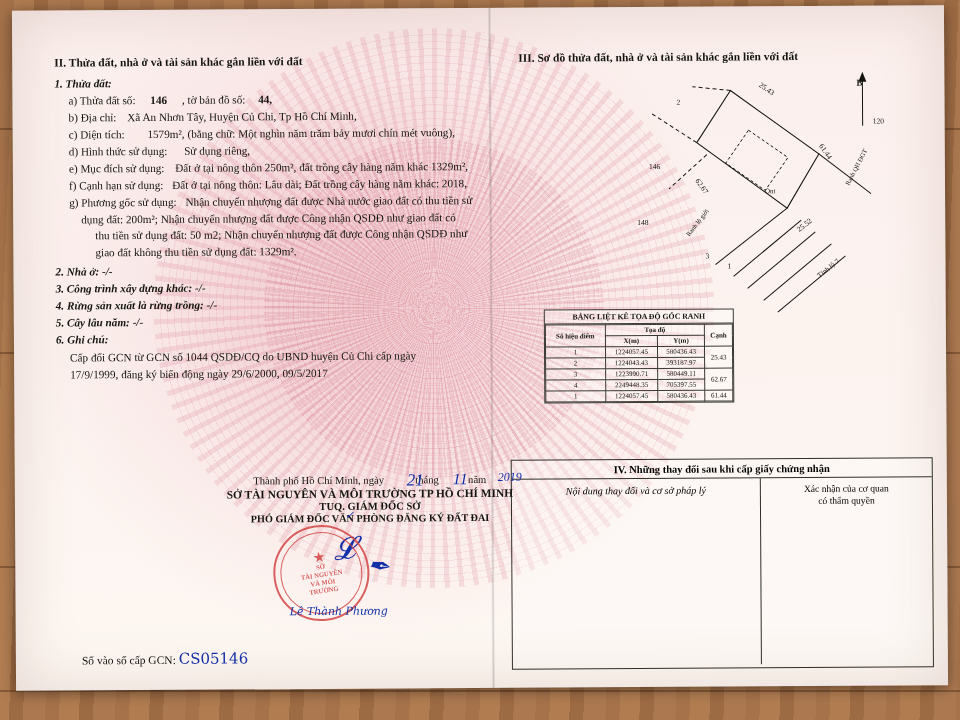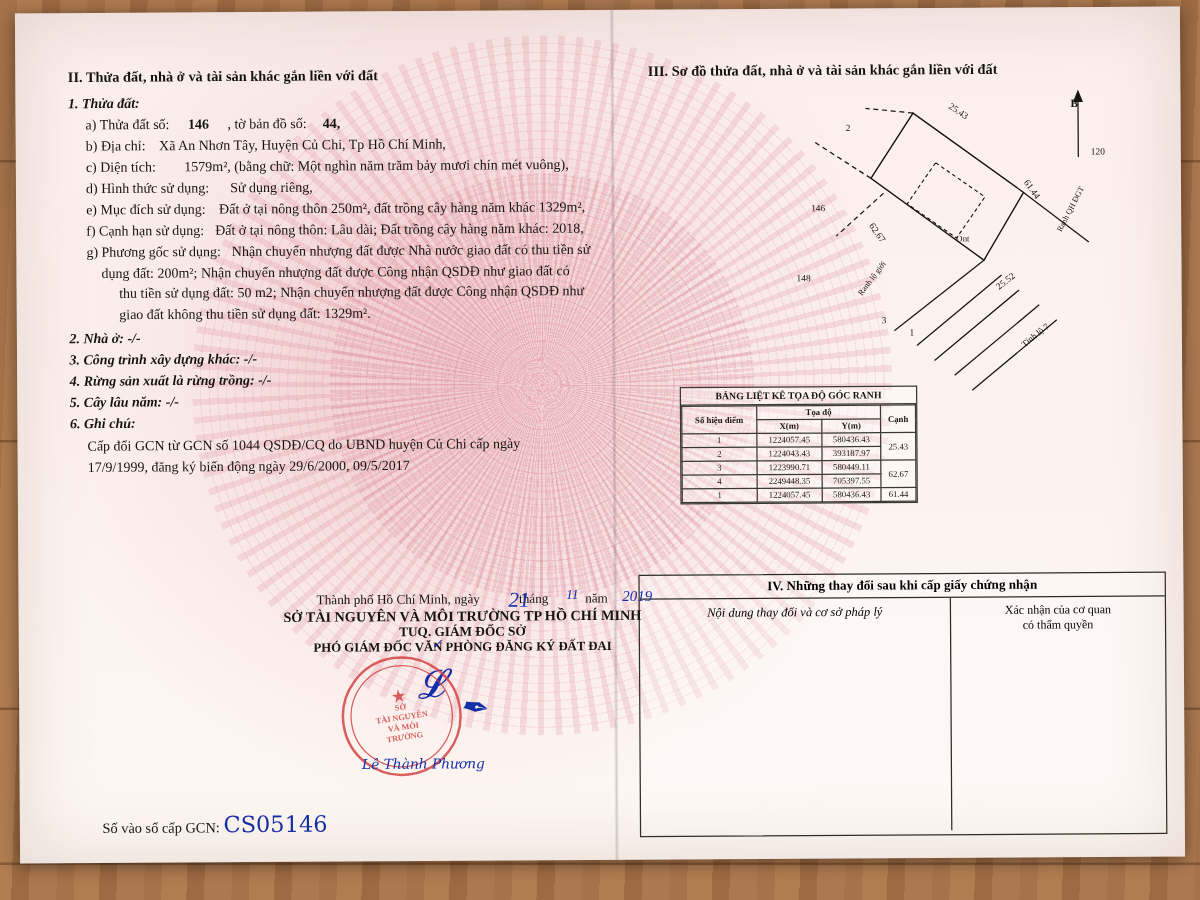--- a/index.html
+++ b/index.html
@@ -111,21 +111,21 @@
   
   .sign{position:absolute;left:210px;top:466px;width:290px;text-align:center;color:#15150f;}
   .sign .l1{font-size:10.6px;}
   .sign .l2{font-size:11.4px;font-weight:bold;margin-top:2px;}
   .sign .l3{font-size:10.6px;font-weight:bold;margin-top:1px;}
   .sign .l4{font-size:10.2px;font-weight:bold;margin-top:1px;}
   .hand{
     font-family:"DejaVu Serif", serif;color:#1430a8;font-style:italic;
   }
   .date-hand{position:absolute;left:392px;top:462px;color:#1430a8;font-size:17px;font-style:italic;}
-  .date-hand2{position:absolute;left:438px;top:462px;color:#1430a8;font-size:11px;font-style:italic;}
+  .date-hand2{position:absolute;left:438px;top:462px;color:#1430a8;font-size:16px;font-style:italic;}
   .date-hand3{position:absolute;left:483px;top:462px;color:#1430a8;font-size:12px;font-style:italic;}
 
   .stamp{
     position:absolute;left:258px;top:516px;width:92px;height:92px;border-radius:50%;
     border:2px solid #d1403f;color:#d1403f;opacity:.82;
     transform:rotate(-8deg);
     display:flex;align-items:center;justify-content:center;text-align:center;
     font-size:6.6px;line-height:1.25;font-weight:bold;
   }
   .stamp:before{
@@ -133,21 +133,21 @@
   }
   .stamp .st-in{position:relative;padding:0 10px;}
   .stamp .star{font-size:12px;display:block;line-height:1;}
 
   .squiggle{position:absolute;left:318px;top:522px;color:#1430a8;font-size:30px;font-style:italic;transform:rotate(-6deg);font-family:"DejaVu Serif",serif;}
   .squiggle2{position:absolute;left:352px;top:542px;color:#1430a8;font-size:26px;font-style:italic;transform:rotate(10deg);font-family:"DejaVu Serif",serif;}
   .nameline{position:absolute;left:274px;top:596px;color:#1430a8;font-size:11px;font-style:italic;font-family:"DejaVu Serif",serif;}
   .tick{position:absolute;left:330px;top:500px;color:#1430a8;font-size:11px;font-style:italic;}
 
   .bottomnum{position:absolute;left:66px;top:640px;font-size:11.5px;color:#15150f;}
-  .bottomnum .hw{color:#1430a8;font-family:"DejaVu Serif",serif;font-size:18px;}
+  .bottomnum .hw{color:#1430a8;font-family:"DejaVu Serif",serif;font-size:15px;}
 </style>
 </head>
 <body>
 
 <div class="wood-seam" style="top:128px"></div>
 <div class="wood-seam" style="top:352px"></div>
 <div class="wood-seam" style="top:566px"></div>
 <div class="wood-seam" style="top:690px"></div>
 
 <div class="page">

